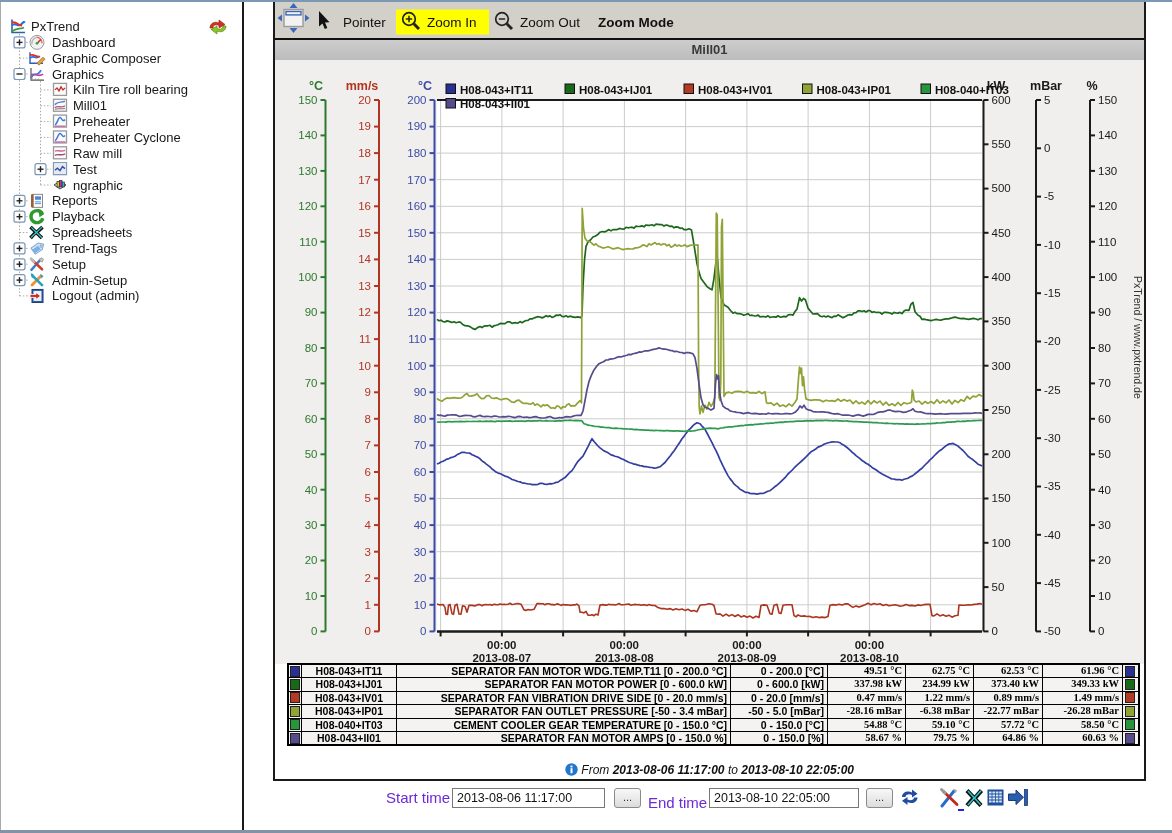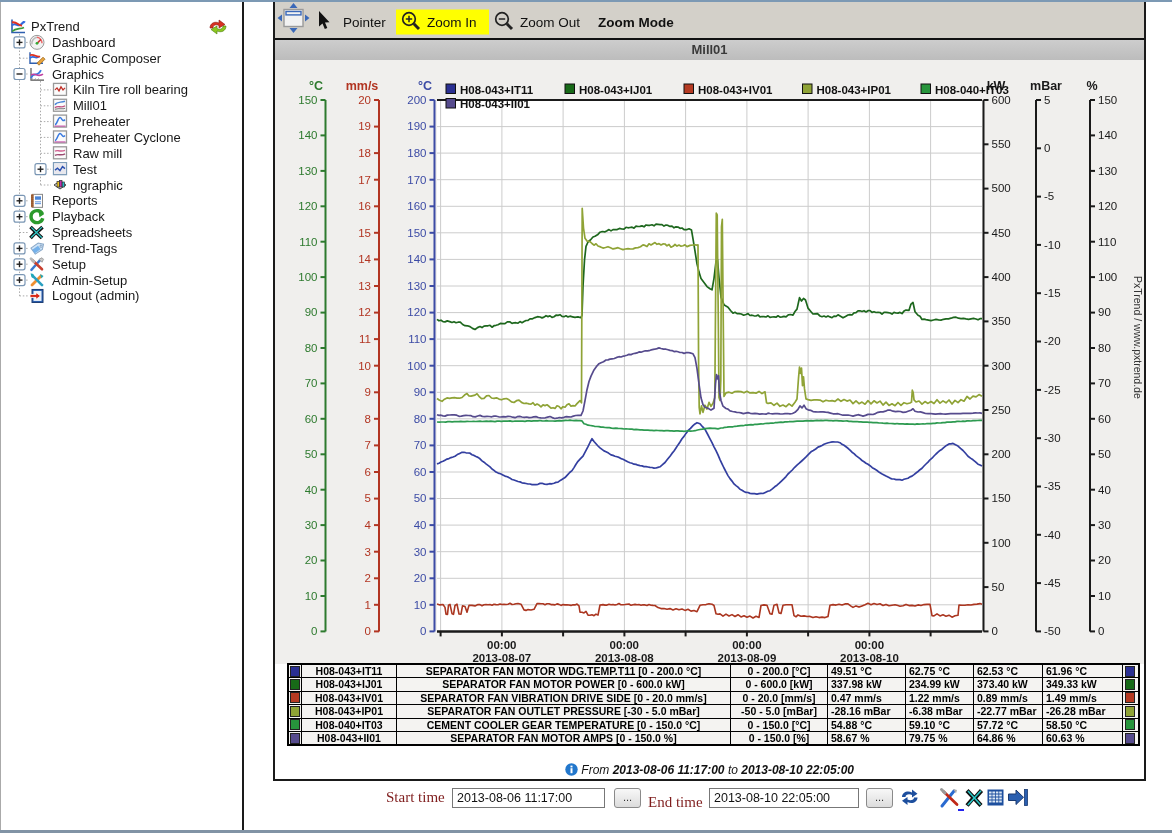--- a/index.html
+++ b/index.html
@@ -4,29 +4,29 @@
 * { margin:0; padding:0; box-sizing:border-box; }
 body { width:1172px; height:833px; position:relative; background:#fff; overflow:hidden;
   font-family:"Liberation Sans", sans-serif; }
 .abs { position:absolute; }
 #ttable { position:absolute; left:287px; top:663px; border-collapse:collapse; table-layout:fixed;
   border:2px solid #000; font-size:10.5px; color:#000; }
 #ttable td { border:1px solid #000; padding:0 3px; height:13.5px; line-height:12px; white-space:nowrap; overflow:hidden; }
 #ttable tr.hd td { height:9.5px; line-height:10px; font-weight:normal; text-align:center; background:#f0efed; }
 #ttable tr:not(.hd) td { font-weight:bold; background:#f4f3f1; }
 #ttable td.ct { text-align:center; }
-#ttable td.cd, #ttable td.cy { text-align:center;margin-left:28px; }
-#ttable td.cn { text-align:left; }
+#ttable td.cd, #ttable td.cy { text-align:right;margin-left:28px; }
+#ttable td.cn { text-align:right;font-family:Liberation Serif, serif; }
 #ttable td.cc { padding:0 1px; }
 .sq { width:10px; height:11px; border:1px solid #222; margin:0 auto; }
 .inp { position:absolute; height:20px; background:#fff; border:1px solid #777;
   font-size:12.5px; color:#111; line-height:18px; padding-left:4px; }
 .btn { position:absolute; width:27px; height:20px; background:linear-gradient(#f8f8f8,#dcdcdc);
   border:1px solid #8a8a8a; border-radius:3px; font-size:11px; text-align:center; line-height:16px; color:#333; }
-.serif { font-family:Liberation Serif, serif; font-size:15px; color:#7f1d1d; }
+.serif { font-family:Liberation Sans, sans-serif; font-size:15px; color:#6d28d9; }
 </style></head>
 <body>
 <div class="abs" style="left:0;top:0;width:1172px;height:2px;background:#7c99b4"></div>
 <div class="abs" style="left:0;top:2px;width:1px;height:829px;background:#aaa"></div>
 <svg style="position:absolute;left:0;top:0" width="250" height="320" viewBox="0 0 250 320">
     <line x1="19.5" y1="34" x2="19.5" y2="295.9" stroke="#aaa" stroke-width="1" stroke-dasharray="1.5,1.8"></line>
 <line x1="40.5" y1="81.0" x2="40.5" y2="185.0" stroke="#aaa" stroke-width="1" stroke-dasharray="1.5,1.8"></line>
 <g transform="translate(10,18.5)">
       <path d="M2 1 V14 H15" stroke="#2e5fb0" stroke-width="1.6" fill="none"></path>
       <path d="M2 7 C5 3,8 9,11 6 S14 3,15 4" stroke="#2f6ae0" stroke-width="2" fill="none"></path>
@@ -564,21 +564,21 @@
         <td class="cn">1.49 mm/s</td>
 <td class="cc">
           <div class="sq" style="background:#b53a22"></div>
         </td>
       </tr>
       <tr>
 <td class="cc">
           <div class="sq" style="background:#8fa336"></div>
         </td>
 <td class="ct">H08-043+IP01</td>
-        <td class="cd">SEPARATOR FAN OUTLET PRESSURE [-30 - 5.0 mBar]</td>
+        <td class="cd">SEPARATOR FAN OUTLET PRESSURE [-50 - 3.4 mBar]</td>
         <td class="cy">-50 - 5.0 [mBar]</td>
 <td class="cn">-28.16 mBar</td>
         <td class="cn">-6.38 mBar</td>
         <td class="cn">-22.77 mBar</td>
         <td class="cn">-26.28 mBar</td>
 <td class="cc">
           <div class="sq" style="background:#8fa336"></div>
         </td>
       </tr>
       <tr>

